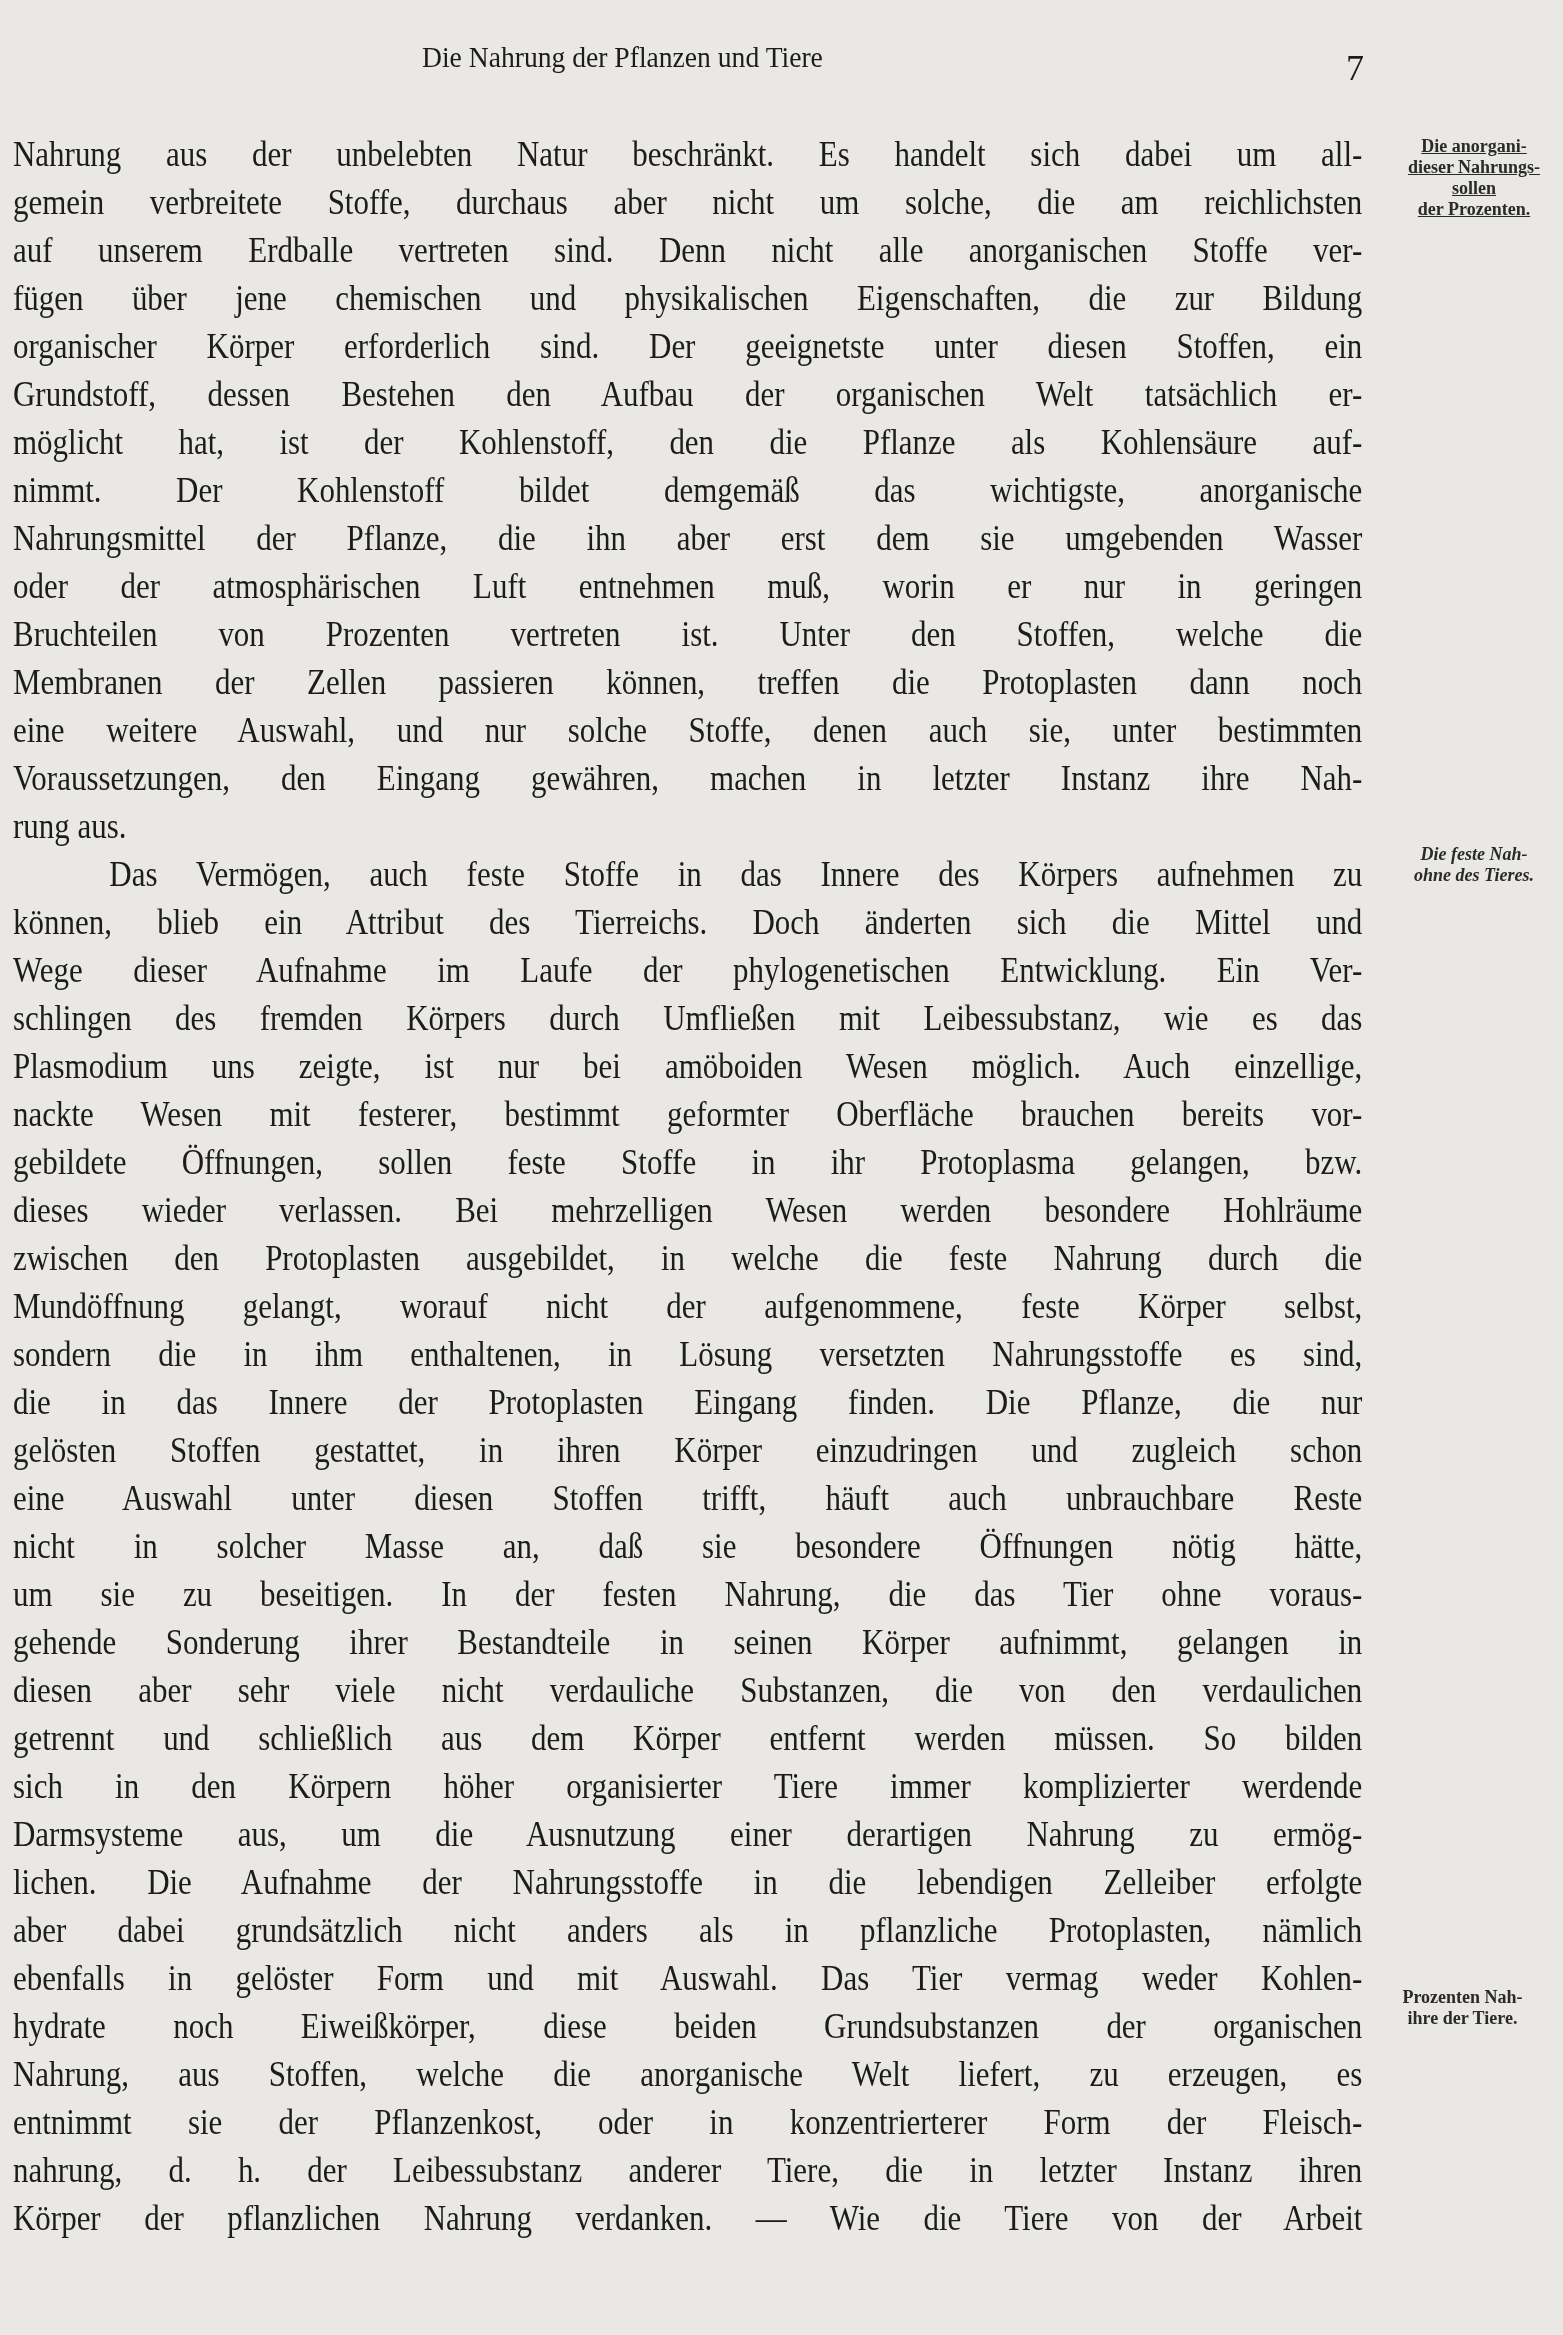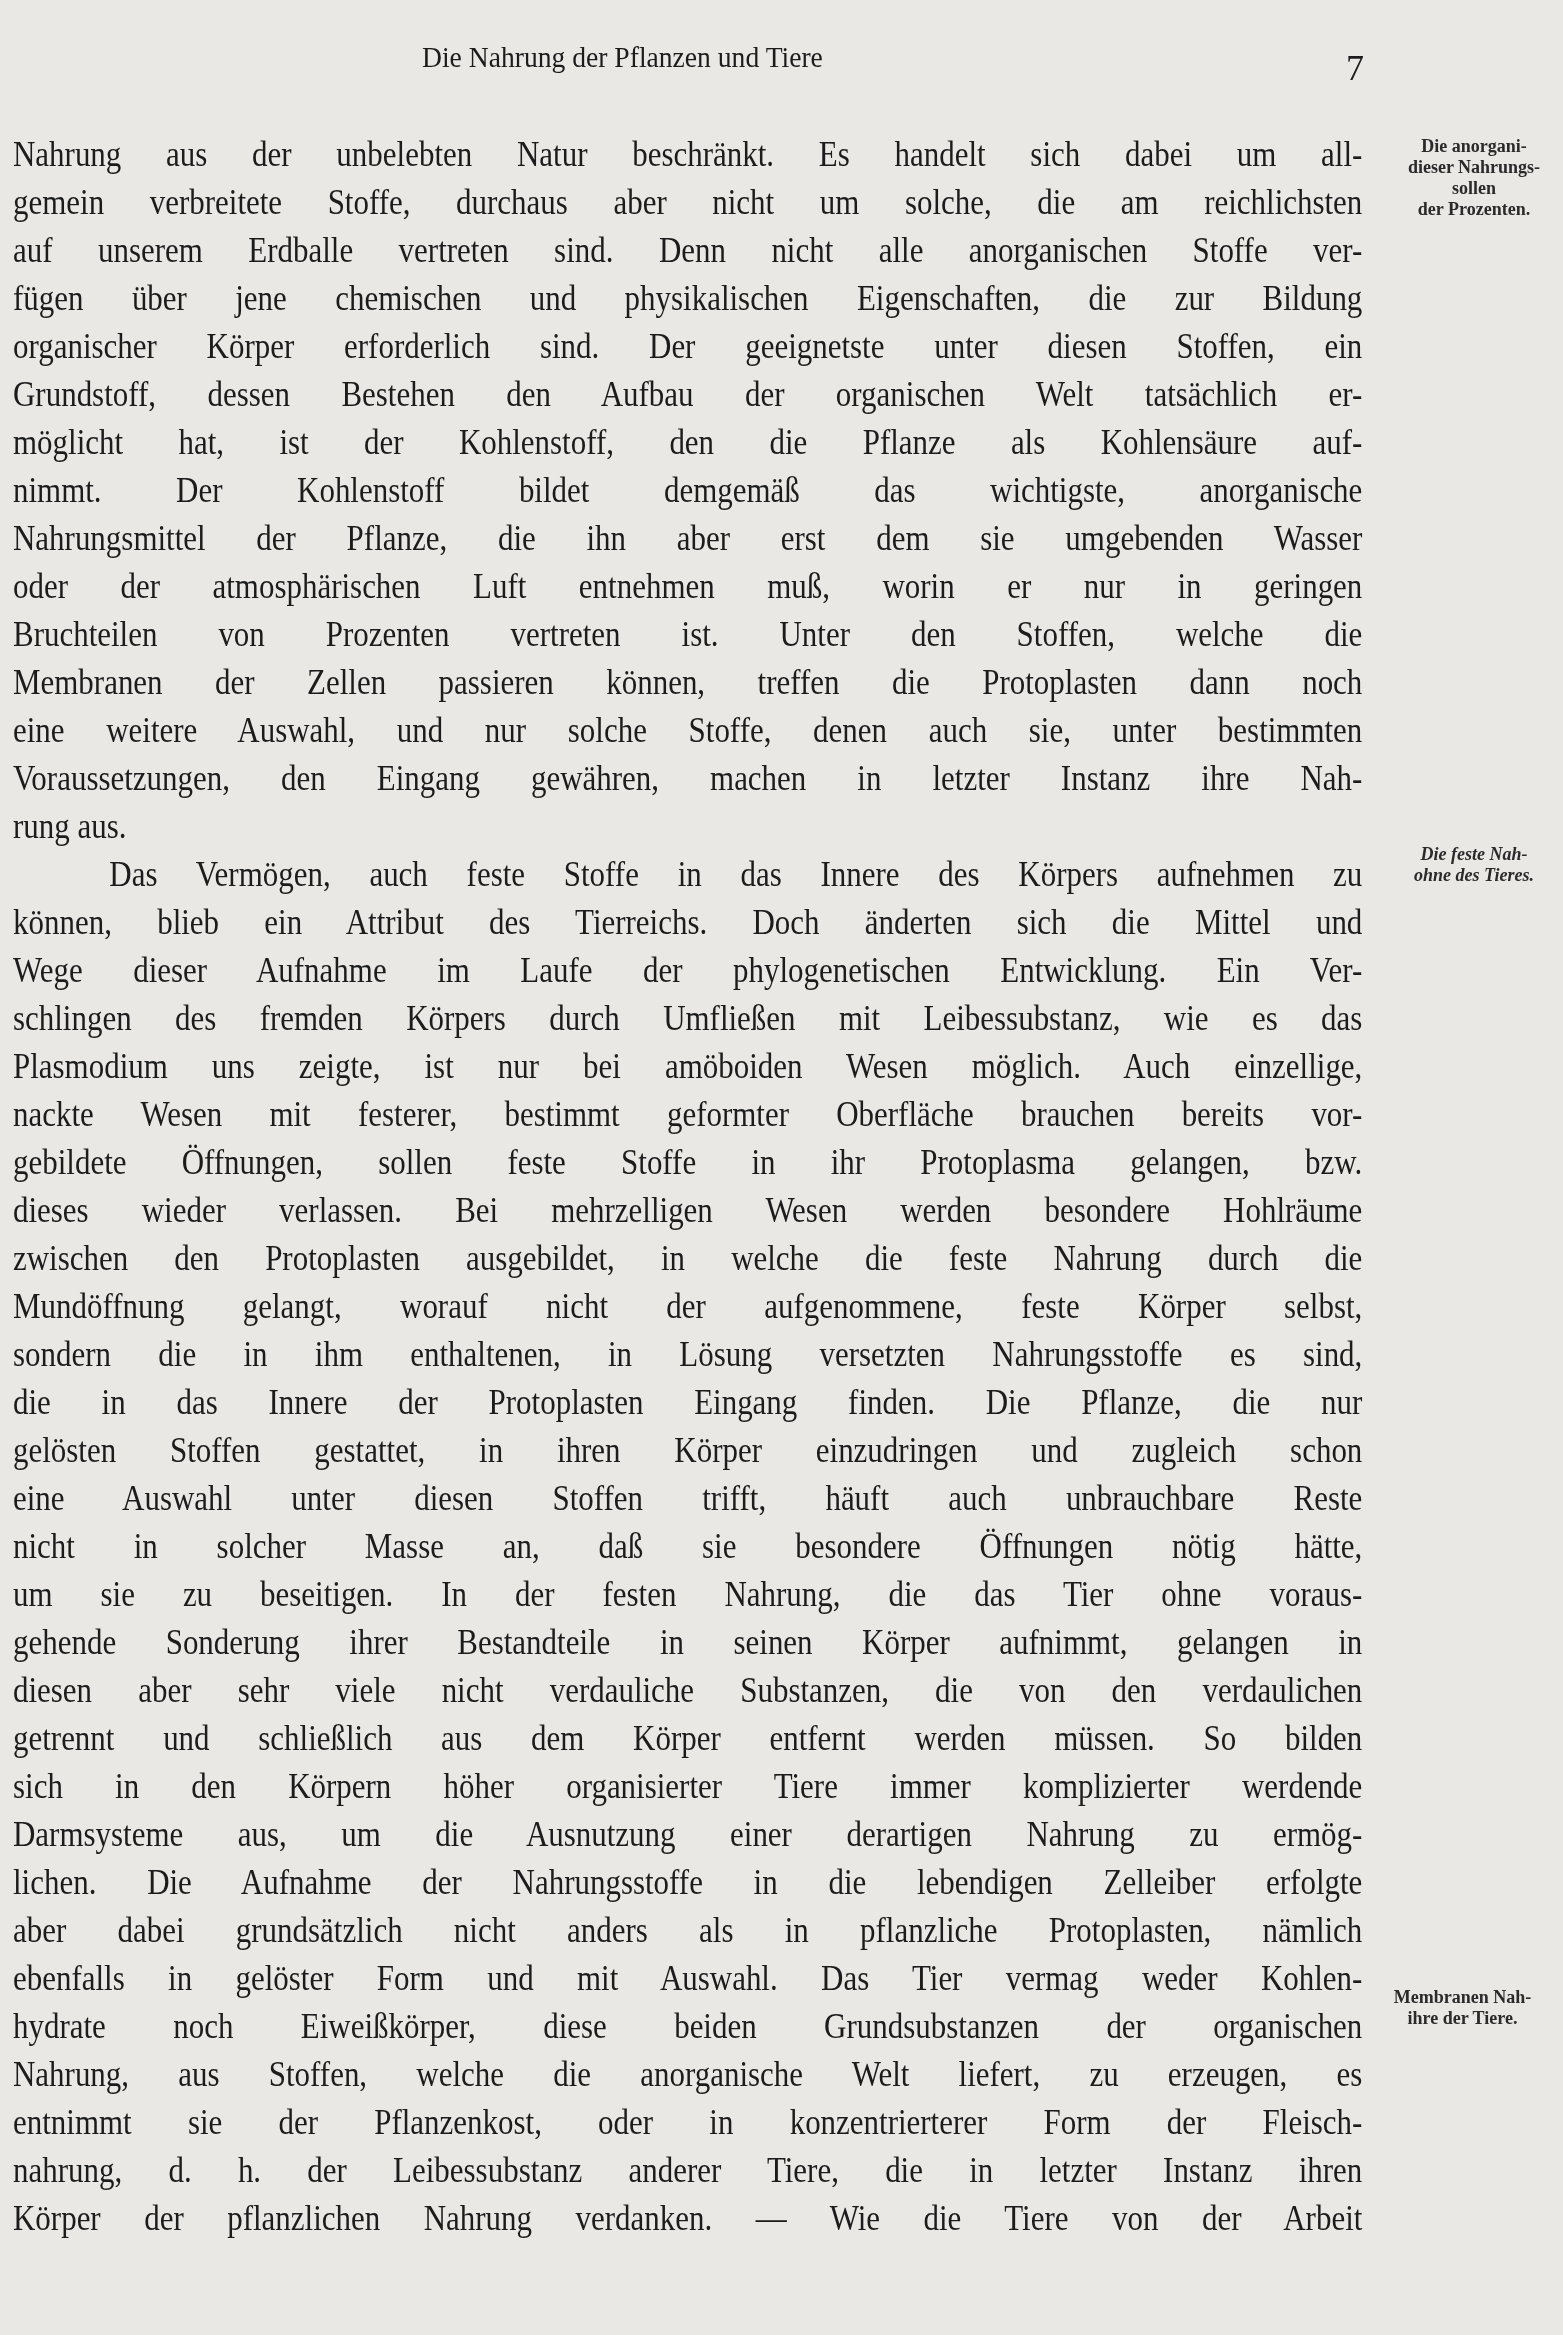--- a/index.html
+++ b/index.html
@@ -52,42 +52,42 @@
       left: 1384px;
       width: 180px;
       font-family: "Liberation Serif", "DejaVu Serif", serif;
       font-weight: bold;
       font-size: 18px;
       line-height: 21px;
       color: #2a2a2a;
       text-align: center;
     }
     .marginal .mline { display: block; white-space: nowrap; }
-    .marginal.m1 { top: 136px; }
+    .marginal.m1 { top: 136px; text-decoration: underline; }
     .marginal.m2 { top: 844px; font-style: italic; }
     .marginal.m3 { top: 1987px; left: 1361px; width: 203px; }
   </style>
 </head>
 <body>
 
 <div class="running-head">Die Nahrung der Pflanzen und Tiere</div>
 <div class="page-number">7</div>
 
 <div class="marginal m1">
   <span class="mline">Die anorgani-</span>
   <span class="mline">dieser Nahrungs-</span>
   <span class="mline">sollen</span>
   <span class="mline">der Prozenten.</span>
 </div>
 <div class="marginal m2">
   <span class="mline">Die feste Nah-</span>
   <span class="mline">ohne des Tieres.</span>
 </div>
 <div class="marginal m3">
-  <span class="mline">Membranen Nah-</span>
+  <span class="mline">Prozenten Nah-</span>
   <span class="mline">ihre der Tiere.</span>
 </div>
 
 <div class="body-text">
   <div class="line">Nahrung aus der unbelebten Natur beschränkt. Es handelt sich dabei um all-</div>
   <div class="line">gemein verbreitete Stoffe, durchaus aber nicht um solche, die am reichlichsten</div>
   <div class="line">auf unserem Erdballe vertreten sind. Denn nicht alle anorganischen Stoffe ver-</div>
   <div class="line">fügen über jene chemischen und physikalischen Eigenschaften, die zur Bildung</div>
   <div class="line">organischer Körper erforderlich sind. Der geeignetste unter diesen Stoffen, ein</div>
   <div class="line">Grundstoff, dessen Bestehen den Aufbau der organischen Welt tatsächlich er-</div>

